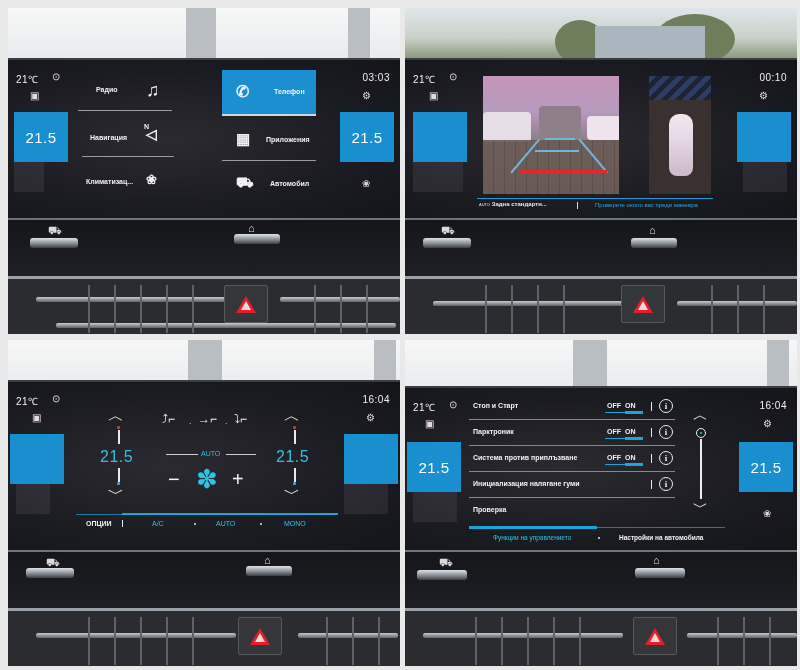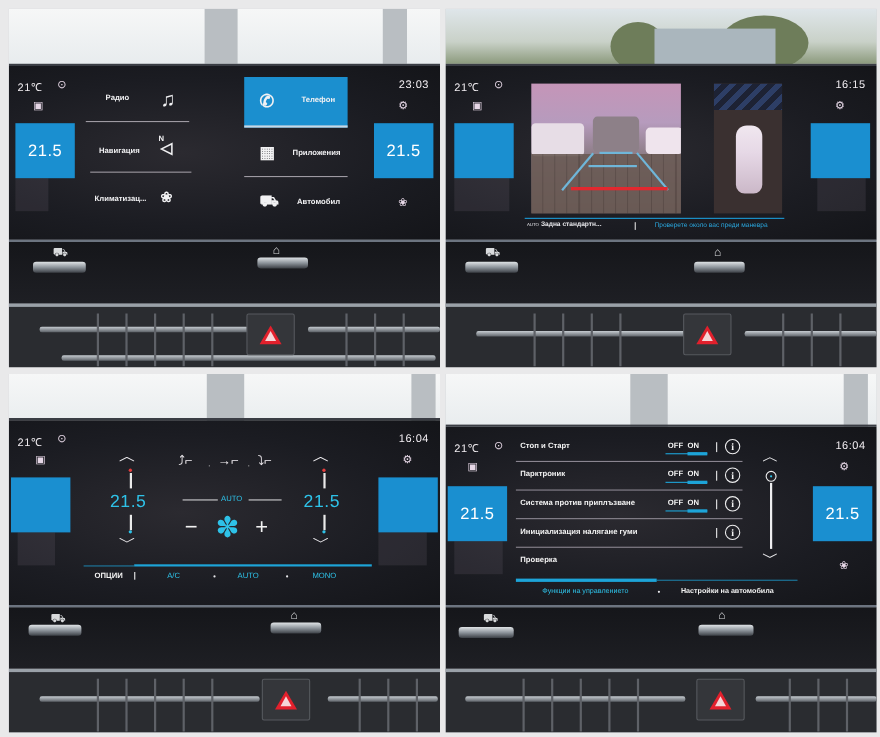--- a/index.html
+++ b/index.html
@@ -159,21 +159,21 @@
         <span>Приложения</span>
       </div>
       <div class="sep" style="left:214px;top:100px;width:94px;"></div>
 
       <span class="menu-item ic" style="left:228px;top:114px;font-size:14px;">⛟</span>
       <div class="menu-item" style="left:262px;top:120px;">
         <span>Автомобил</span>
       </div>
 
       <div class="side right">
-        <span class="top-text">23:03</span>
+        <span class="top-text">03:03</span>
         <span class="small-icon" style="left:24px;top:22px;">⚙</span>
         <div class="temp-box" style="left:2px;top:44px;">21.5</div>
         <span class="small-icon" style="left:24px;top:110px;">❀</span>
       </div>
     </div>
     <div class="lower">
       <span class="hw-icon" style="left:40px;top:4px;">⛟</span>
       <div class="hw-btn" style="left:22px;top:18px;width:48px;"></div>
       <span class="hw-icon" style="left:240px;top:2px;">⌂</span>
       <div class="hw-btn" style="left:226px;top:14px;width:46px;"></div>
@@ -229,21 +229,21 @@
       </div>
       <div class="cam-bar"></div>
       <span class="cam-status">
         <span style="font-size:4px;">AUTO</span>
         <span style="font-weight:bold;">Задна стандартн...</span>
       </span>
       <span style="position:absolute;left:172px;top:142px;width:1px;height:7px;background:#ddd;"></span>
       <span class="cam-warning">Проверете около вас преди маневра</span>
 
       <div class="side right">
-        <span class="top-text">16:15</span>
+        <span class="top-text">00:10</span>
         <span class="small-icon" style="left:24px;top:22px;">⚙</span>
         <div class="temp-box" style="left:2px;top:44px;"></div>
         <div class="dim-box" style="left:8px;top:94px;width:44px;height:30px;"></div>
       </div>
     </div>
     <div class="lower">
       <span class="hw-icon" style="left:36px;top:4px;">⛟</span>
       <div class="hw-btn" style="left:18px;top:18px;width:48px;"></div>
       <span class="hw-icon" style="left:244px;top:4px;">⌂</span>
       <div class="hw-btn" style="left:226px;top:18px;width:46px;"></div>

